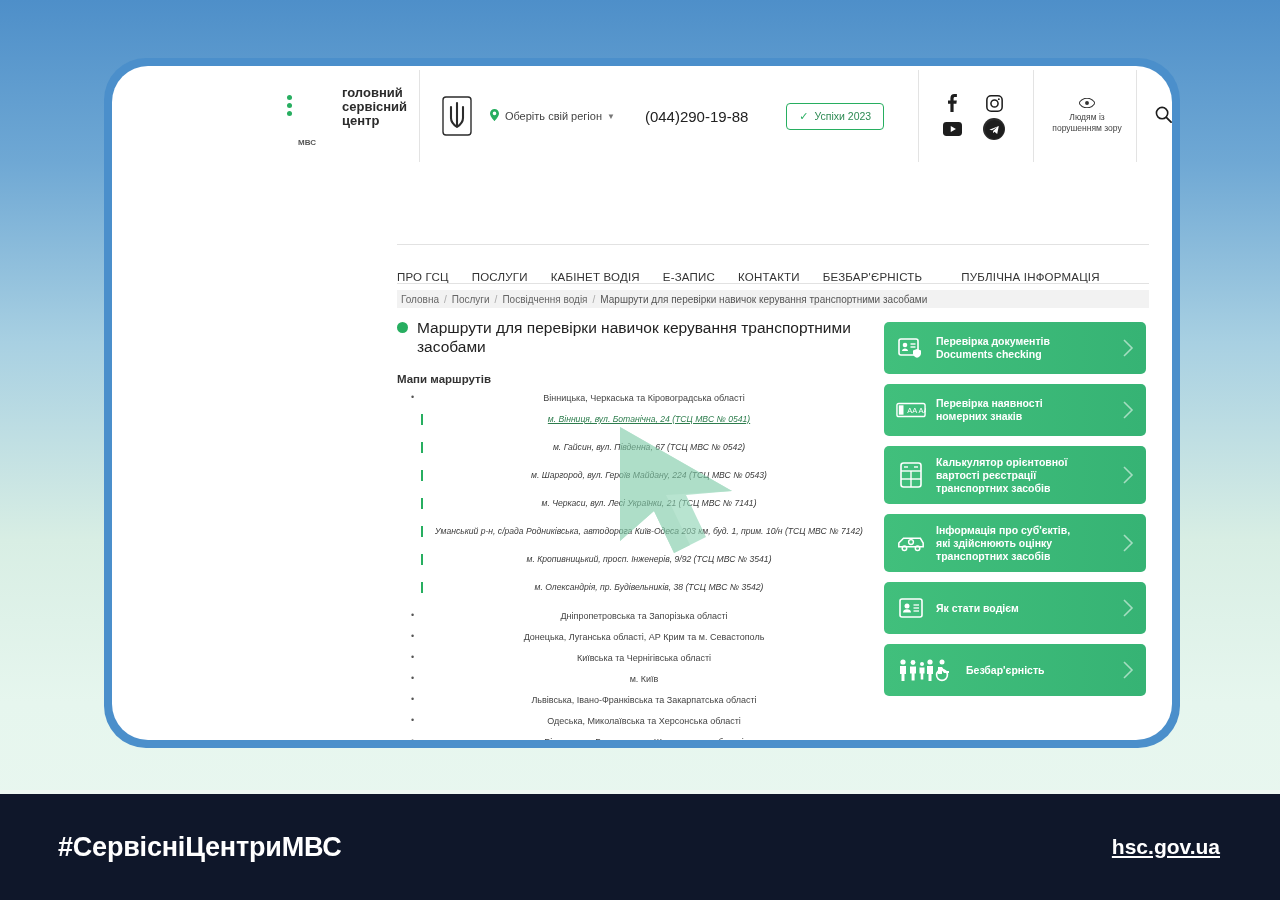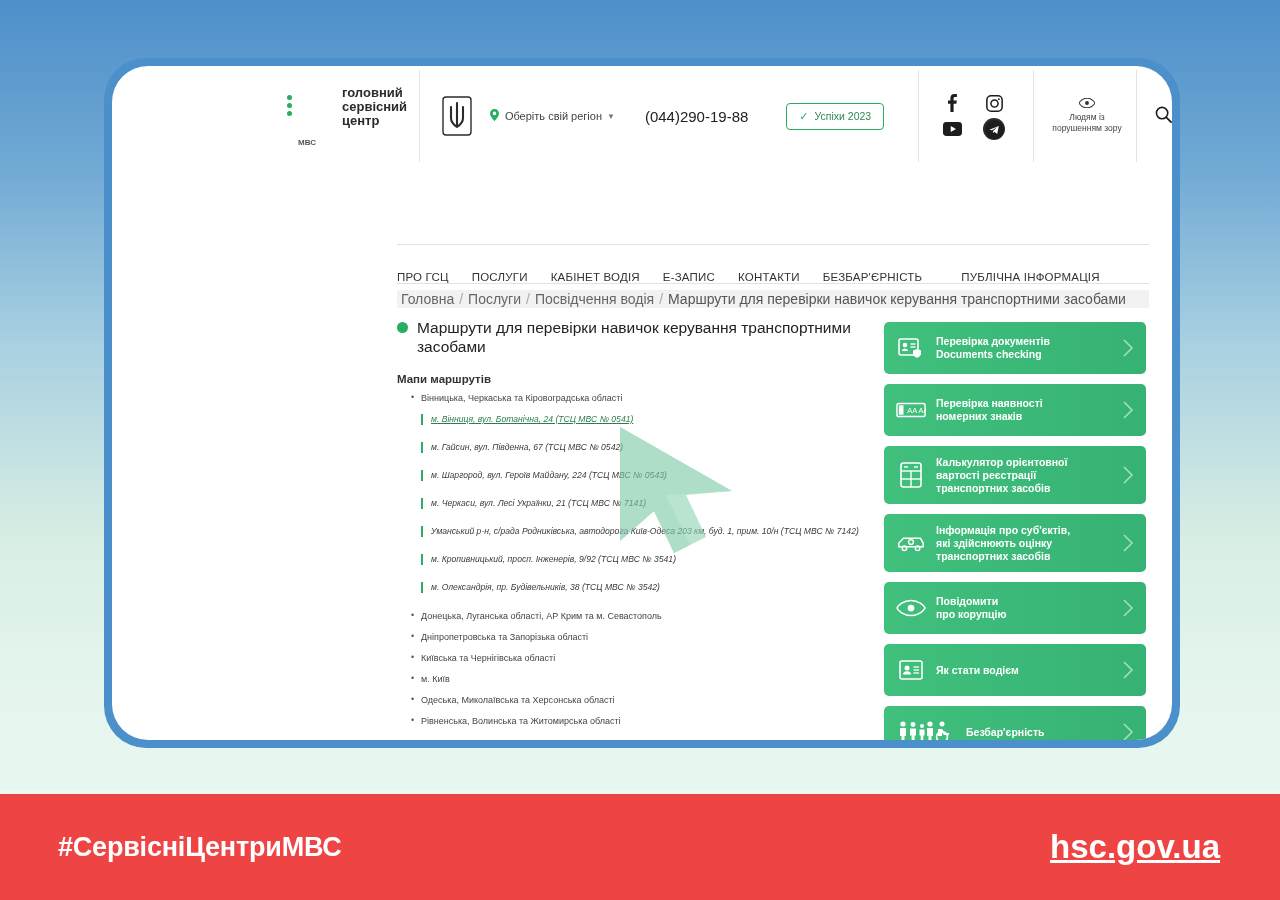--- a/index.html
+++ b/index.html
@@ -217,21 +217,21 @@
   
   .breadcrumb {
     position: absolute;
     left: 285px;
     top: 224px;
     width: 752px;
     height: 18px;
     background: #f2f2f2;
     display: flex;
     align-items: center;
-    font-size: 14px;
+    font-size: 10px;
     color: #666;
     padding-left: 4px;
     box-sizing: border-box;
   }
   .breadcrumb span { white-space: nowrap; }
   .breadcrumb .sep { margin: 0 5px; color: #aaa; }
   .breadcrumb .cur { color: #555; }
 
   
   .content {
@@ -267,20 +267,21 @@
     margin: 0;
     padding: 0 0 0 14px;
   }
   ul.region-list > li {
     font-size: 9px;
     color: #444;
     position: relative;
     padding-left: 10px;
     margin-bottom: 9px;
     line-height: 12px;
+    text-align: center;
   }
   ul.region-list > li::before {
     content: "•";
     position: absolute;
     left: 0; top: -1px;
     color: #555;
     font-size: 9px;
   }
   ul.sub-list {
     list-style: none;
@@ -357,42 +358,42 @@
     pointer-events: none;
   }
 
   
   .bottom-bar {
     position: absolute;
     left: 0;
     bottom: 0;
     width: 1280px;
     height: 106px;
-    background: #ef4444;
+    background: #0f172a;
     display: flex;
     align-items: center;
     color: #ffffff;
   }
   .bb-tag {
     margin-left: 58px;
     font-size: 27px;
     font-weight: bold;
     letter-spacing: -0.2px;
   }
   .bb-phone {
     position: absolute;
     left: 50%;
     transform: translateX(-50%);
     font-size: 26px;
     font-weight: bold;
   }
   .bb-site {
     position: absolute;
     right: 60px;
-    font-size: 33px;
+    font-size: 21px;
     font-weight: bold;
     text-decoration: underline;
     text-align: right;
   }
 </style>
 </head>
 <body>
 
 <div class="bg-wrap"></div>
 <div class="bg-bottom"></div>
@@ -528,24 +529,25 @@
         <ul class="sub-list">
           <li class="link-active">м. Вінниця, вул. Ботанічна, 24 (ТСЦ МВС № 0541)</li>
           <li>м. Гайсин, вул. Південна, 67 (ТСЦ МВС № 0542)</li>
           <li>м. Шаргород, вул. Героїв Майдану, 224 (ТСЦ МВС № 0543)</li>
           <li>м. Черкаси, вул. Лесі Українки, 21 (ТСЦ МВС № 7141)</li>
           <li>Уманський р-н, с/рада Родниківська, автодорога Київ-Одеса 203 км, буд. 1, прим. 10/н (ТСЦ МВС № 7142)</li>
           <li>м. Кропивницький, просп. Інженерів, 9/92 (ТСЦ МВС № 3541)</li>
           <li>м. Олександрія, пр. Будівельників, 38 (ТСЦ МВС № 3542)</li>
         </ul>
       </li>
+      <li>Дніпропетровська та Запорізька області</li>
       <li>Донецька, Луганська області, АР Крим та м. Севастополь</li>
-      <li>Дніпропетровська та Запорізька області</li>
       <li>Київська та Чернігівська області</li>
       <li>м. Київ</li>
+      <li>Львівська, Івано-Франківська та Закарпатська області</li>
       <li>Одеська, Миколаївська та Херсонська області</li>
       <li>Рівненська, Волинська та Житомирська області</li>
 
     </ul>
 
   </div>
 
   <div class="services">
 
     <div class="svc">
@@ -626,37 +628,20 @@
         <div>які здійснюють оцінку</div>
         <div>транспортних засобів</div>
       </div>
       <div class="svc-arrow">
         <svg width="11" height="18" viewBox="0 0 11 18">
             <path d="M1 1 L9 9 L1 17" fill="none" stroke="#fff" stroke-width="1.6"></path>
           </svg>
       </div>
     </div>
 
-    <div class="svc">
-      <div class="svc-icon">
-        <svg width="30" height="18" viewBox="0 0 32 18">
-            <path d="M16 1C8 1 2.4 6 1 9c1.4 3 7 8 15 8s13.6-5 15-8c-1.4-3-7-8-15-8z" fill="none" stroke="#fff" stroke-width="1.6"></path>
-            <circle cx="16" cy="9" r="3.6" fill="#fff"></circle>
-          </svg>
-      </div>
-      <div class="svc-label">
-        <div>Повідомити</div>
-        <div>про корупцію</div>
-      </div>
-      <div class="svc-arrow">
-        <svg width="11" height="18" viewBox="0 0 11 18">
-            <path d="M1 1 L9 9 L1 17" fill="none" stroke="#fff" stroke-width="1.6"></path>
-          </svg>
-      </div>
-    </div>
 
     <div class="svc">
       <div class="svc-icon">
         <svg width="24" height="20" viewBox="0 0 24 20">
             <rect x="1" y="1" width="22" height="18" rx="2" fill="none" stroke="#fff" stroke-width="1.6"></rect>
             <circle cx="8" cy="8" r="2.5" fill="#fff"></circle>
             <path d="M4 14.5c0-2 1.8-3.2 4-3.2s4 1.2 4 3.2z" fill="#fff"></path>
             <line x1="14.5" y1="7" x2="20" y2="7" stroke="#fff" stroke-width="1.3"></line>
             <line x1="14.5" y1="10" x2="20" y2="10" stroke="#fff" stroke-width="1.3"></line>
             <line x1="14.5" y1="13" x2="20" y2="13" stroke="#fff" stroke-width="1.3"></line>

